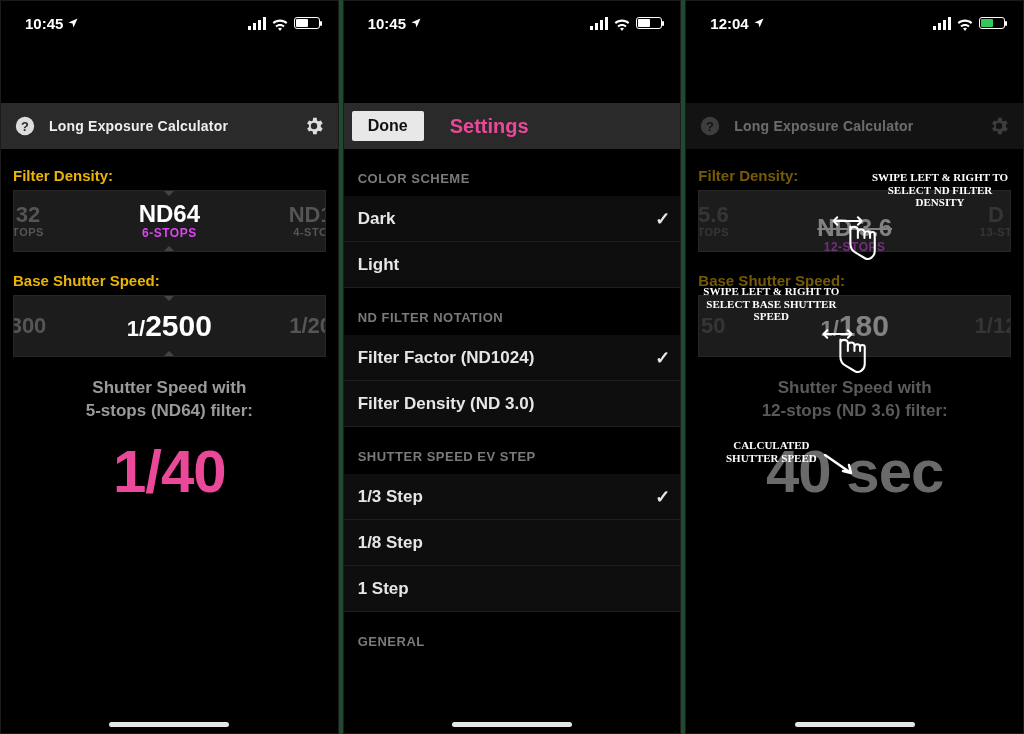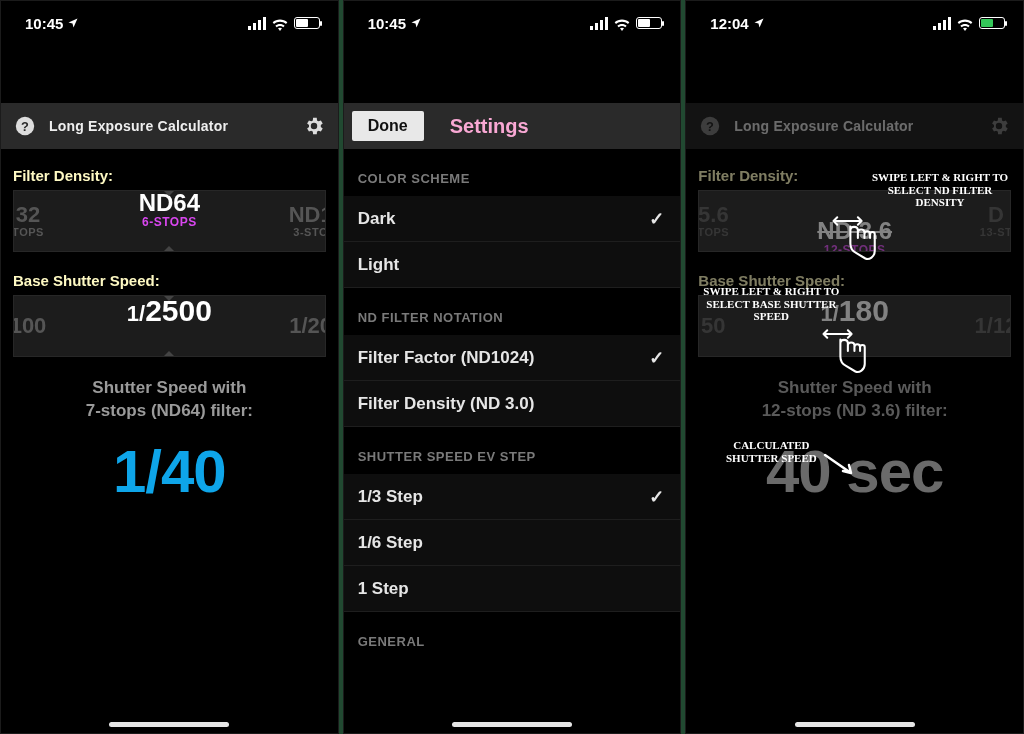--- a/index.html
+++ b/index.html
@@ -30,24 +30,24 @@
   .appbar {
     height: 46px; background: #2a2a2a; display: flex; align-items: center;
     padding: 0 10px; gap: 10px;
   }
   .appbar.dim { opacity: 0.45; }
   .appbar .title { flex:1; font-weight: 800; font-size: 14px; letter-spacing: 0.2px; font-family: "Arial Narrow", Arial, sans-serif; font-stretch: condensed; }
   .icon-btn { width: 28px; height: 28px; display:flex; align-items:center; justify-content:center; color:#e0e0e0; }
   .icon-btn svg { width: 22px; height: 22px; }
   
   .body { padding: 18px 12px 0 12px; }
-  .label { font-size: 15px; font-weight: 700; color: #fef9c3; font-family: "Arial Narrow", Arial, sans-serif; font-stretch: condensed; margin-bottom: 6px; }
+  .label { font-size: 15px; font-weight: 700; color: #eab308; font-family: "Arial Narrow", Arial, sans-serif; font-stretch: condensed; margin-bottom: 6px; }
   .picker {
     background: #1c1c1c; height: 62px; border: 1px solid #272727;
-    display: flex; justify-content: center; position: relative;
+    display: flex; align-items: center; justify-content: center; position: relative;
     margin-bottom: 20px; overflow: hidden;
   }
   .picker .side {
     position: absolute; top: 0; bottom: 0; width: 80px; display:flex; flex-direction:column;
     align-items:center; justify-content:center; color:#555; font-weight:800;
     font-family: "Arial Narrow", Arial, sans-serif; font-stretch: condensed;
   }
   .picker .side.left { left: -26px; }
   .picker .side.right { right: -26px; }
   .picker .side .big { font-size: 22px; line-height:1; }
@@ -59,36 +59,36 @@
   .picker.shutter .center .big .thin { font-size: 22px; font-weight:700; }
   .picker.dim .center, .picker.dim .side { opacity:0.45; }
   .tri-up, .tri-down { width:0;height:0;border-left:5px solid transparent;border-right:5px solid transparent; position:absolute; left:50%; transform:translateX(-50%);}
   .tri-down { border-top:5px solid #444; top:0;}
   .tri-up { border-bottom:5px solid #444; bottom:0;}
   .result-label {
     text-align:center; color:#9a9a9a; font-family:"Arial Narrow",Arial,sans-serif; font-stretch:condensed;
     font-weight:700; font-size:17px; line-height:1.35; margin-top:17px;
   }
   .result-value {
-    text-align:center; color:#0ea5e9; font-family:"Arial Narrow",Arial,sans-serif; font-stretch:condensed;
+    text-align:center; color:#ec4899; font-family:"Arial Narrow",Arial,sans-serif; font-stretch:condensed;
     font-weight:900; font-size:60px; margin-top:14px; letter-spacing:-1px;
   }
   .result-value.dim { color:#6a6a6a; }
   .result-label.dim { color:#5a5a5a; }
   
   .navbar { height:46px; background:#2a2a2a; display:flex; align-items:center; padding:0 8px; }
   .done-btn { background:#e8e8e8; color:#111; font-weight:900; font-size:16px;
     font-family:"Arial Narrow",Arial,sans-serif; font-stretch:condensed;
     padding: 6px 16px; border-radius:2px; margin-right: 26px;}
-  .nav-title { font-weight:900; font-size:20px; font-family:"Arial Narrow",Arial,sans-serif; font-stretch:condensed; color:#f9a8d4; }
+  .nav-title { font-weight:900; font-size:20px; font-family:"Arial Narrow",Arial,sans-serif; font-stretch:condensed; color:#ec4899; }
   .section-header { color:#7a7a7a; font-size:13px; font-weight:800; letter-spacing:0.5px;
     font-family:"Arial Narrow",Arial,sans-serif; font-stretch:condensed;
     padding: 22px 14px 10px 14px; }
   .settings-row { height:46px; display:flex; align-items:center; justify-content:space-between;
-    padding: 0 16px 0 14px; border-bottom:1px solid #1e1e1e; background:#0e0e0e;
+    padding: 0 10px 0 14px; border-bottom:1px solid #1e1e1e; background:#0e0e0e;
     font-family:"Arial Narrow",Arial,sans-serif; font-stretch:condensed; font-weight:700; font-size:17px; color:#e6e6e6;gap:29px;}
   .check { color:#e6e6e6; font-size:18px; }
   
   .overlay { position:absolute; pointer-events:none; }
   .anno { position:absolute; color:#fff; font-family: "Comic Sans MS", "Marker Felt", cursive; font-weight:700; font-size:11px; line-height:1.15; text-align:center; }
   .hand { position:absolute; width:60px; height:60px; }
   .hand svg { width:60px; height:60px; stroke:#fff; fill:none; stroke-width:2.2; stroke-linecap:round; stroke-linejoin:round;}
   .arrow { position:absolute; }
   .arrow svg { stroke:#fff; fill:none; stroke-width:2.5; stroke-linecap:round; stroke-linejoin:round; }
   
@@ -151,41 +151,41 @@
         <div class="side left">
           <span class="big">32</span>
           <span class="small">TOPS</span>
         </div>
         <div class="center">
           <div class="big">ND64</div>
           <div class="small">6-STOPS</div>
         </div>
         <div class="side right">
           <span class="big">ND1</span>
-          <span class="small">3-STO</span>
+          <span class="small">4-STO</span>
         </div>
       </div>
 
       <div class="label">Base Shutter Speed:</div>
       <div class="picker shutter">
         <div class="tri-down"></div>
           <div class="tri-up"></div>
         <div class="side left">
-            <span class="big">100</span>
+            <span class="big">300</span>
           </div>
         <div class="center">
           <div class="big"><span class="thin">1/</span><span>2500</span></div>
         </div>
         <div class="side right">
             <span class="big">1/20</span>
           </div>
       </div>
 
       <div class="result-label">
-        <span>Shutter Speed with</span><br><span>7-stops (ND64) filter:</span>
+        <span>Shutter Speed with</span><br><span>5-stops (ND64) filter:</span>
       </div>
       <div class="result-value">1/40</div>
     </div>
     <div class="home-ind"></div>
   </div>
 
   <div class="phone">
     <div class="statusbar">
       <span>10:45</span>
       <span style="margin-left:4px">
@@ -235,21 +235,21 @@
     <div class="settings-row">
       <span>Filter Density (ND 3.0)</span>
     </div>
 
     <div class="section-header">SHUTTER SPEED EV STEP</div>
     <div class="settings-row">
       <span>1/3 Step</span>
       <span class="check">✓</span>
     </div>
     <div class="settings-row">
-      <span>1/6 Step</span>
+      <span>1/8 Step</span>
     </div>
     <div class="settings-row">
       <span>1 Step</span>
     </div>
 
     <div class="section-header">GENERAL</div>
 
     <div class="home-ind"></div>
   </div>
 

